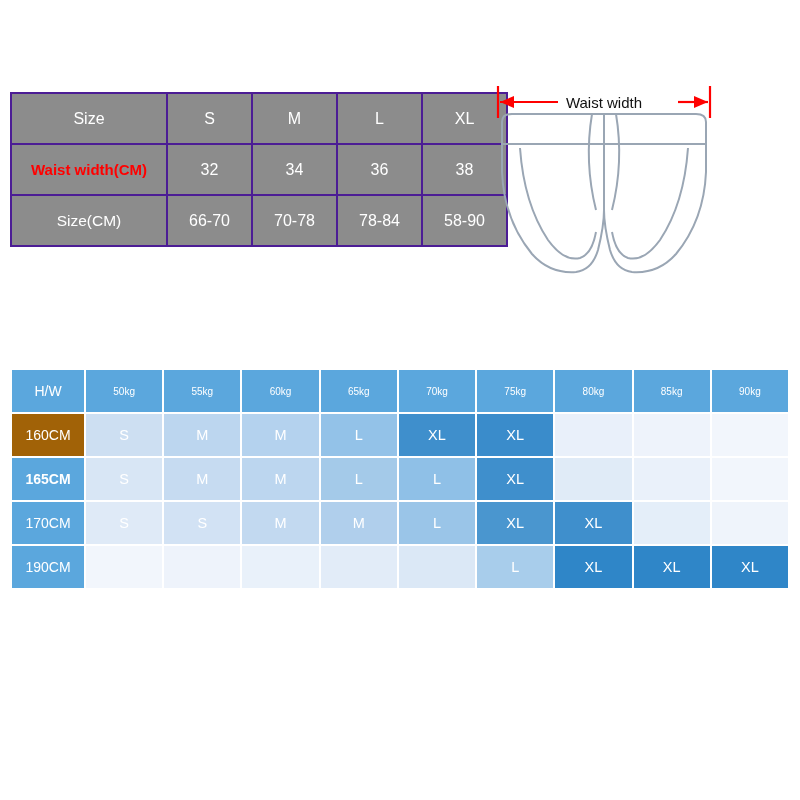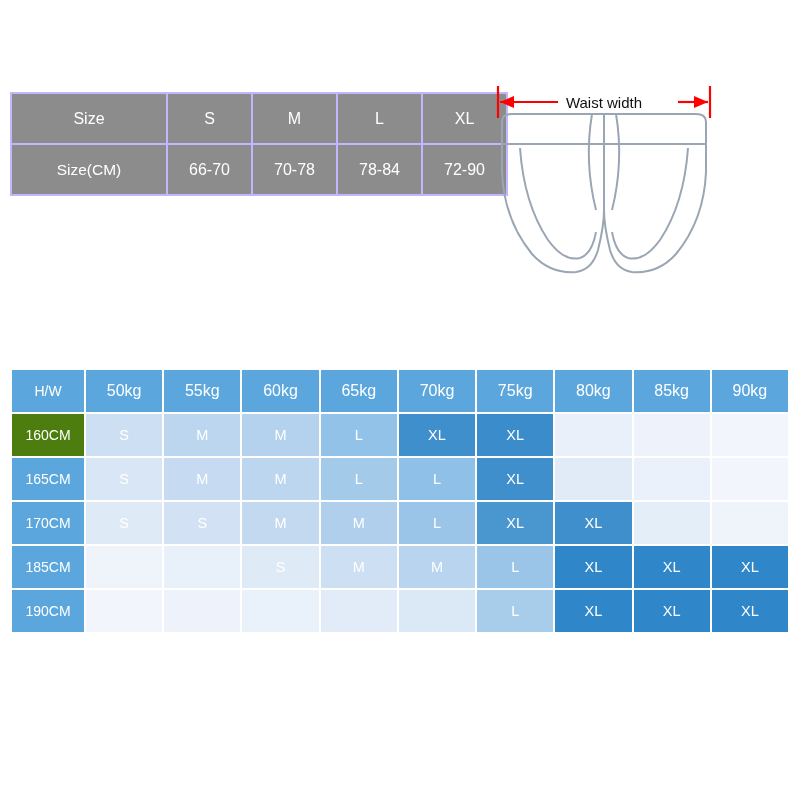--- a/index.html
+++ b/index.html
@@ -21,21 +21,21 @@
     left: 10px;
     top: 92px;
     width: 478px;
   }
   table.size-table {
     border-collapse: collapse;
     width: 478px;
     table-layout: fixed;
   }
   table.size-table td {
-    border: 2px solid #c4b5fd;
+    border: 2px solid #4c1d95;
     background: #8c8c8c;
     color: #ffffff;
     text-align: center;
     font-size: 16px;
     height: 47px;
     vertical-align: middle;
     font-weight: 400;
   }
   table.size-table td.rowhead {
     width: 152px;
@@ -84,21 +84,21 @@
     color: #ffffff;
     padding: 0;
   }
   table.hw-table td.corner {
     width: 72px;
     background: #5ba7dd;
     font-size: 14px;
   }
   table.hw-table td.colhead {
     background: #5ba7dd;
-    font-size: 16px;
+    font-size: 10px;
   }
   table.hw-table td.rowhead {
     width: 72px;
     background: #5ba7dd;
     font-size: 14px;
   }
   table.hw-table td.cell {
     background: #eef3fb;
     color: #ffffff;
   }
@@ -110,25 +110,32 @@
   <table class="size-table">
     <tbody>
       <tr>
         <td class="rowhead">Size</td>
         <td class="val">S</td>
         <td class="val">M</td>
         <td class="val">L</td>
         <td class="val">XL</td>
       </tr>
       <tr>
+        <td class="rowhead red" style="color: rgb(255, 0, 0);">Waist width(CM)</td>
+        <td class="val">32</td>
+        <td class="val">34</td>
+        <td class="val">36</td>
+        <td class="val">38</td>
+      </tr>
+      <tr>
         <td class="rowhead">Size(CM)</td>
         <td class="val">66-70</td>
         <td class="val">70-78</td>
         <td class="val">78-84</td>
-        <td class="val">72-90</td>
+        <td class="val">58-90</td>
       </tr>
     </tbody>
   </table>
 </div>
 
 <div id="diagram">
   <svg width="282" height="252" viewBox="0 0 282 252" xmlns="http://www.w3.org/2000/svg">
 
     <g stroke="#ff0000" stroke-width="2.2" fill="none">
       <line x1="18" y1="42" x2="18" y2="74"></line>
@@ -165,33 +172,33 @@
         <td class="colhead">65kg</td>
         <td class="colhead">70kg</td>
         <td class="colhead">75kg</td>
         <td class="colhead">80kg</td>
         <td class="colhead">85kg</td>
         <td class="colhead">90kg</td>
       </tr>
     </thead>
     <tbody id="hw-body">
         <tr>
-          <td class="rowhead" style="background: #4d7c0f;">160CM</td>
+          <td class="rowhead" style="background: #a16207;">160CM</td>
           <td class="cell" style="background: rgb(205, 223, 242);">S</td>
           <td class="cell" style="background: rgb(188, 214, 239);">M</td>
           <td class="cell" style="background: rgb(180, 210, 238);">M</td>
           <td class="cell" style="background: rgb(147, 194, 232);">L</td>
           <td class="cell" style="background: rgb(63, 143, 204);">XL</td>
           <td class="cell" style="background: rgb(58, 140, 203);">XL</td>
           <td class="cell" style="background: rgb(233, 240, 250);"></td>
           <td class="cell" style="background: rgb(238, 243, 251);"></td>
           <td class="cell" style="background: rgb(242, 246, 252);"></td>
         </tr>
         <tr>
-          <td class="rowhead" style="background: rgb(91, 167, 221);">165CM</td>
+          <td class="rowhead" style="background: rgb(91, 167, 221); font-weight: bold;">165CM</td>
           <td class="cell" style="background: rgb(216, 230, 245);">S</td>
           <td class="cell" style="background: rgb(198, 219, 241);">M</td>
           <td class="cell" style="background: rgb(188, 214, 239);">M</td>
           <td class="cell" style="background: rgb(164, 202, 233);">L</td>
           <td class="cell" style="background: rgb(143, 192, 231);">L</td>
           <td class="cell" style="background: rgb(63, 143, 204);">XL</td>
           <td class="cell" style="background: rgb(224, 235, 247);"></td>
           <td class="cell" style="background: rgb(234, 241, 250);"></td>
           <td class="cell" style="background: rgb(242, 246, 252);"></td>
         </tr>
@@ -201,32 +208,20 @@
           <td class="cell" style="background: rgb(210, 226, 244);">S</td>
           <td class="cell" style="background: rgb(194, 217, 240);">M</td>
           <td class="cell" style="background: rgb(176, 207, 236);">M</td>
           <td class="cell" style="background: rgb(154, 197, 232);">L</td>
           <td class="cell" style="background: rgb(74, 150, 207);">XL</td>
           <td class="cell" style="background: rgb(63, 143, 204);">XL</td>
           <td class="cell" style="background: rgb(228, 238, 249);"></td>
           <td class="cell" style="background: rgb(239, 244, 251);"></td>
         </tr>
         <tr>
-          <td class="rowhead" style="background: rgb(91, 167, 221);">185CM</td>
-          <td class="cell" style="background: rgb(239, 244, 251);"></td>
-          <td class="cell" style="background: rgb(232, 240, 249);"></td>
-          <td class="cell" style="background: rgb(223, 234, 247);">S</td>
-          <td class="cell" style="background: rgb(205, 223, 242);">M</td>
-          <td class="cell" style="background: rgb(184, 212, 238);">M</td>
-          <td class="cell" style="background: rgb(154, 197, 232);">L</td>
-          <td class="cell" style="background: rgb(47, 134, 200);">XL</td>
-          <td class="cell" style="background: rgb(47, 134, 200);">XL</td>
-          <td class="cell" style="background: rgb(47, 134, 200);">XL</td>
-        </tr>
-        <tr>
           <td class="rowhead" style="background: rgb(91, 167, 221);">190CM</td>
           <td class="cell" style="background: rgb(242, 246, 252);"></td>
           <td class="cell" style="background: rgb(238, 243, 251);"></td>
           <td class="cell" style="background: rgb(233, 241, 250);"></td>
           <td class="cell" style="background: rgb(226, 236, 248);"></td>
           <td class="cell" style="background: rgb(219, 232, 246);"></td>
           <td class="cell" style="background: rgb(168, 205, 235);">L</td>
           <td class="cell" style="background: rgb(47, 134, 200);">XL</td>
           <td class="cell" style="background: rgb(47, 134, 200);">XL</td>
           <td class="cell" style="background: rgb(47, 134, 200);">XL</td>

